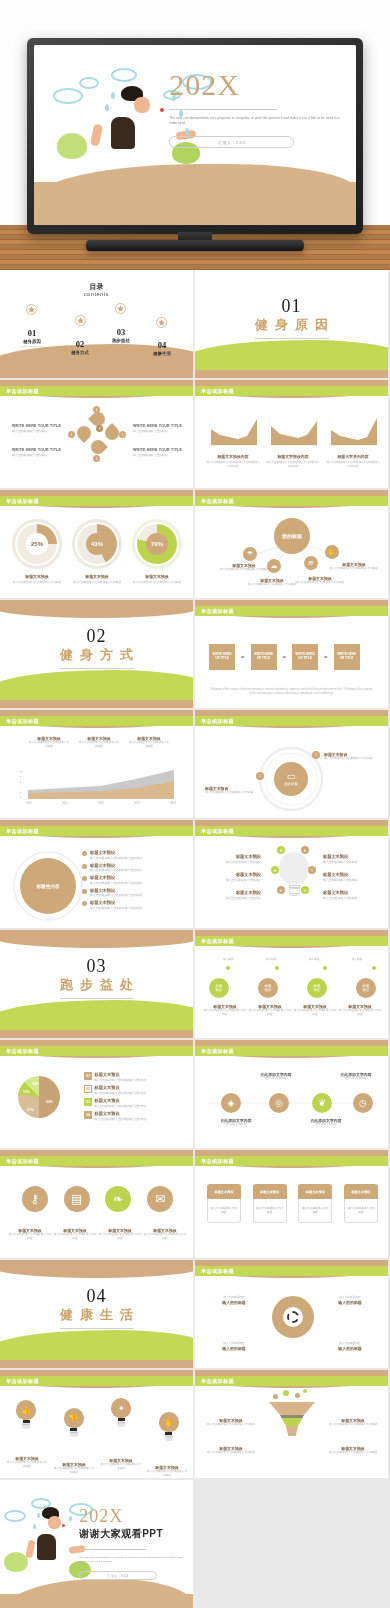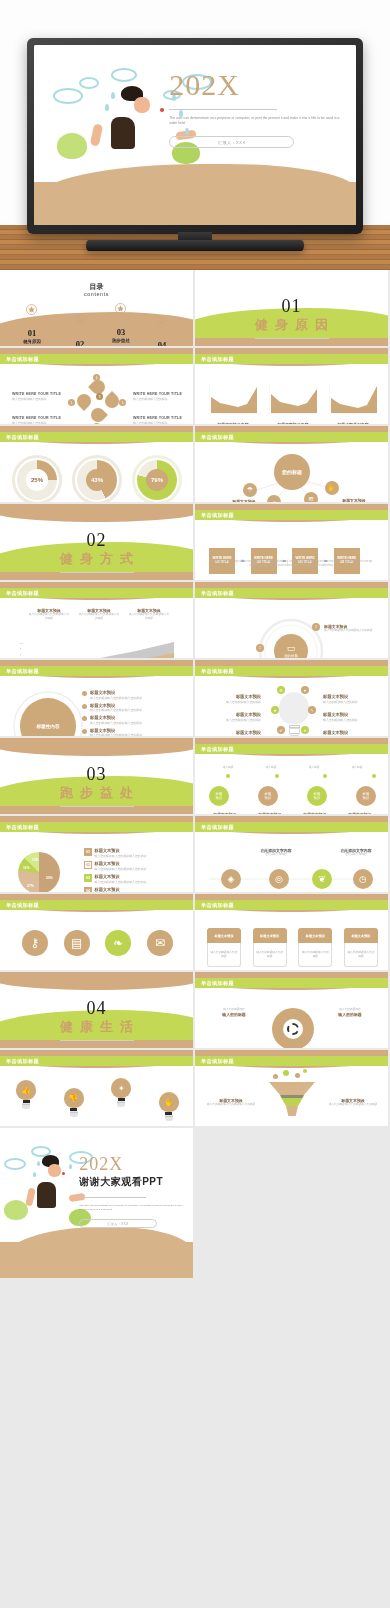--- a/index.html
+++ b/index.html
@@ -34,21 +34,21 @@
   .cv-text { position:absolute; right:4%; top:14%; width:54%; text-align:left; z-index:6; }
   .cv-year { font-family:"Liberation Serif","DejaVu Serif",serif; font-size:30px; color:#c8a87a; letter-spacing:1px; line-height:1; }
   .cv-title { font-size:17px; font-weight:bold; color:#2b2b2b; line-height:1.18; margin-top:3px; letter-spacing:.5px; }
   .cv-rule { width:62%; height:1px; background:#c9c9c9; margin:9px 0 6px; }
   .cv-sub { font-size:3.4px; color:#8d8d8d; line-height:1.5; }
   .cv-pill { margin-top:10px; width:72%; height:12px; border:1px solid #cfcfcf; border-radius:6px;
     font-size:4px; color:#9a9a9a; display:flex; align-items:center; justify-content:center; letter-spacing:.5px; }
 
   
   .grid { position:relative; width:390px; padding:0; display:grid; grid-template-columns:195px 195px; gap:0; }
-  .slide { position:relative; width:195px; height:78px; background:#fff; overflow:hidden;
+  .slide { position:relative; width:195px; height:110px; background:#fff; overflow:hidden;
     border-right:2px solid #e9e9e9; border-bottom:2px solid #e9e9e9; }
   .slide.empty { background:#e9e9e9; border:none; }
 
   
   .wave-bot { position:absolute; left:-6%; right:-6%; bottom:0; height:34px; background:#d2ab80;
     border-radius:58% 42% 0 0 / 20px 15px 0 0; }
   .wave-green { position:absolute; left:-6%; right:-6%; bottom:8px; height:30px; background:#c3d855;
     border-radius:58% 42% 0 0 / 20px 15px 0 0; }
   .wave-tan-top { position:absolute; left:-6%; right:-6%; top:0; height:18px; background:#d2ab80;
     border-radius:0 0 50% 50% / 0 0 12px 12px; }

